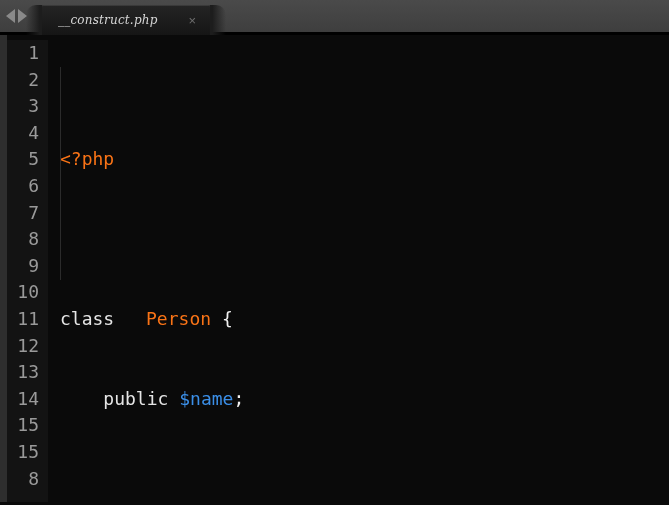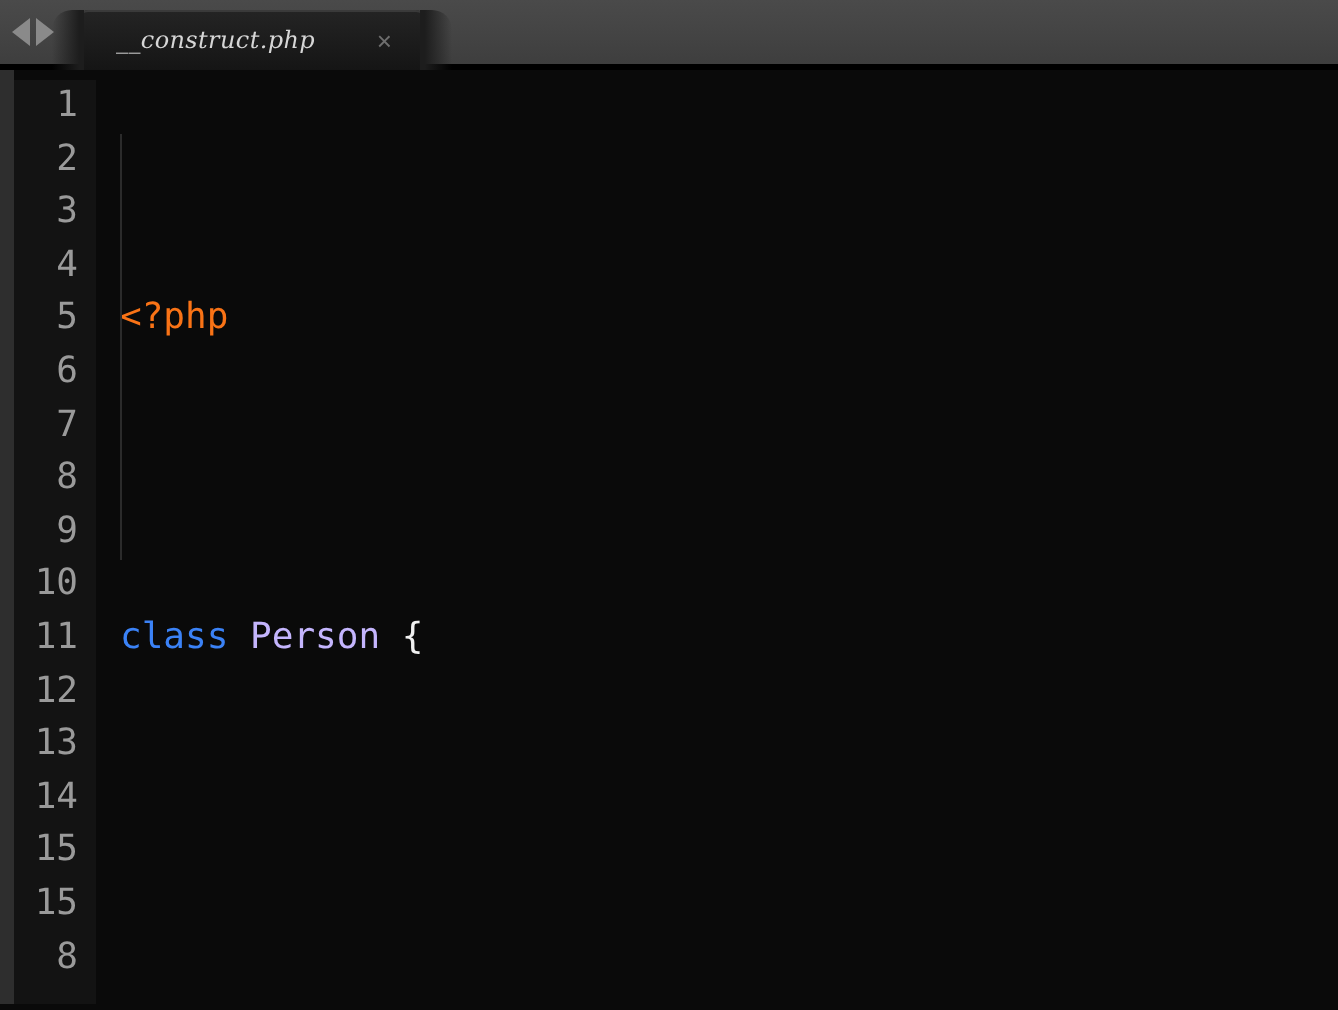--- a/index.html
+++ b/index.html
@@ -135,22 +135,22 @@
     position: absolute;
     left: 12px;
     top: 26.6px;
     width: 1px;
     height: 213px;
     background: #2b2b2b;
   }
 
   
   .t-plain   { color: #f97316; }
-  .t-kw      { color: #3b82f6; }      
-  .t-class   { color: #c4b5fd; }      
+  .t-kw      { color: #e5e5e5; }      
+  .t-class   { color: #f97316; margin-left: 21px; }      
   .t-var     { color: #3b8fe8; }      
   .t-punct   { color: #f0f0f0; }
 </style>
 </head>
 <body>
 
 <div class="tabbar">
 
   <div class="navarrows">
     <span class="arrow arrow-left"></span>
@@ -189,20 +189,21 @@
         <div>15</div>
         <div>8</div>
       </div>
 
     <div class="code">
       <div class="indent-guide"></div>
 
       <div class="ln"><span class="t-plain">&lt;?php</span></div>
       <div class="ln"></div>
       <div class="ln"><span class="t-kw">class</span> <span class="t-class">Person</span> <span class="t-punct">{</span></div>
+      <div class="ln">    <span class="t-kw">public</span> <span class="t-var">$name</span><span class="t-punct">;</span></div>
       
       
       
       
       
       
       
       
       
       

